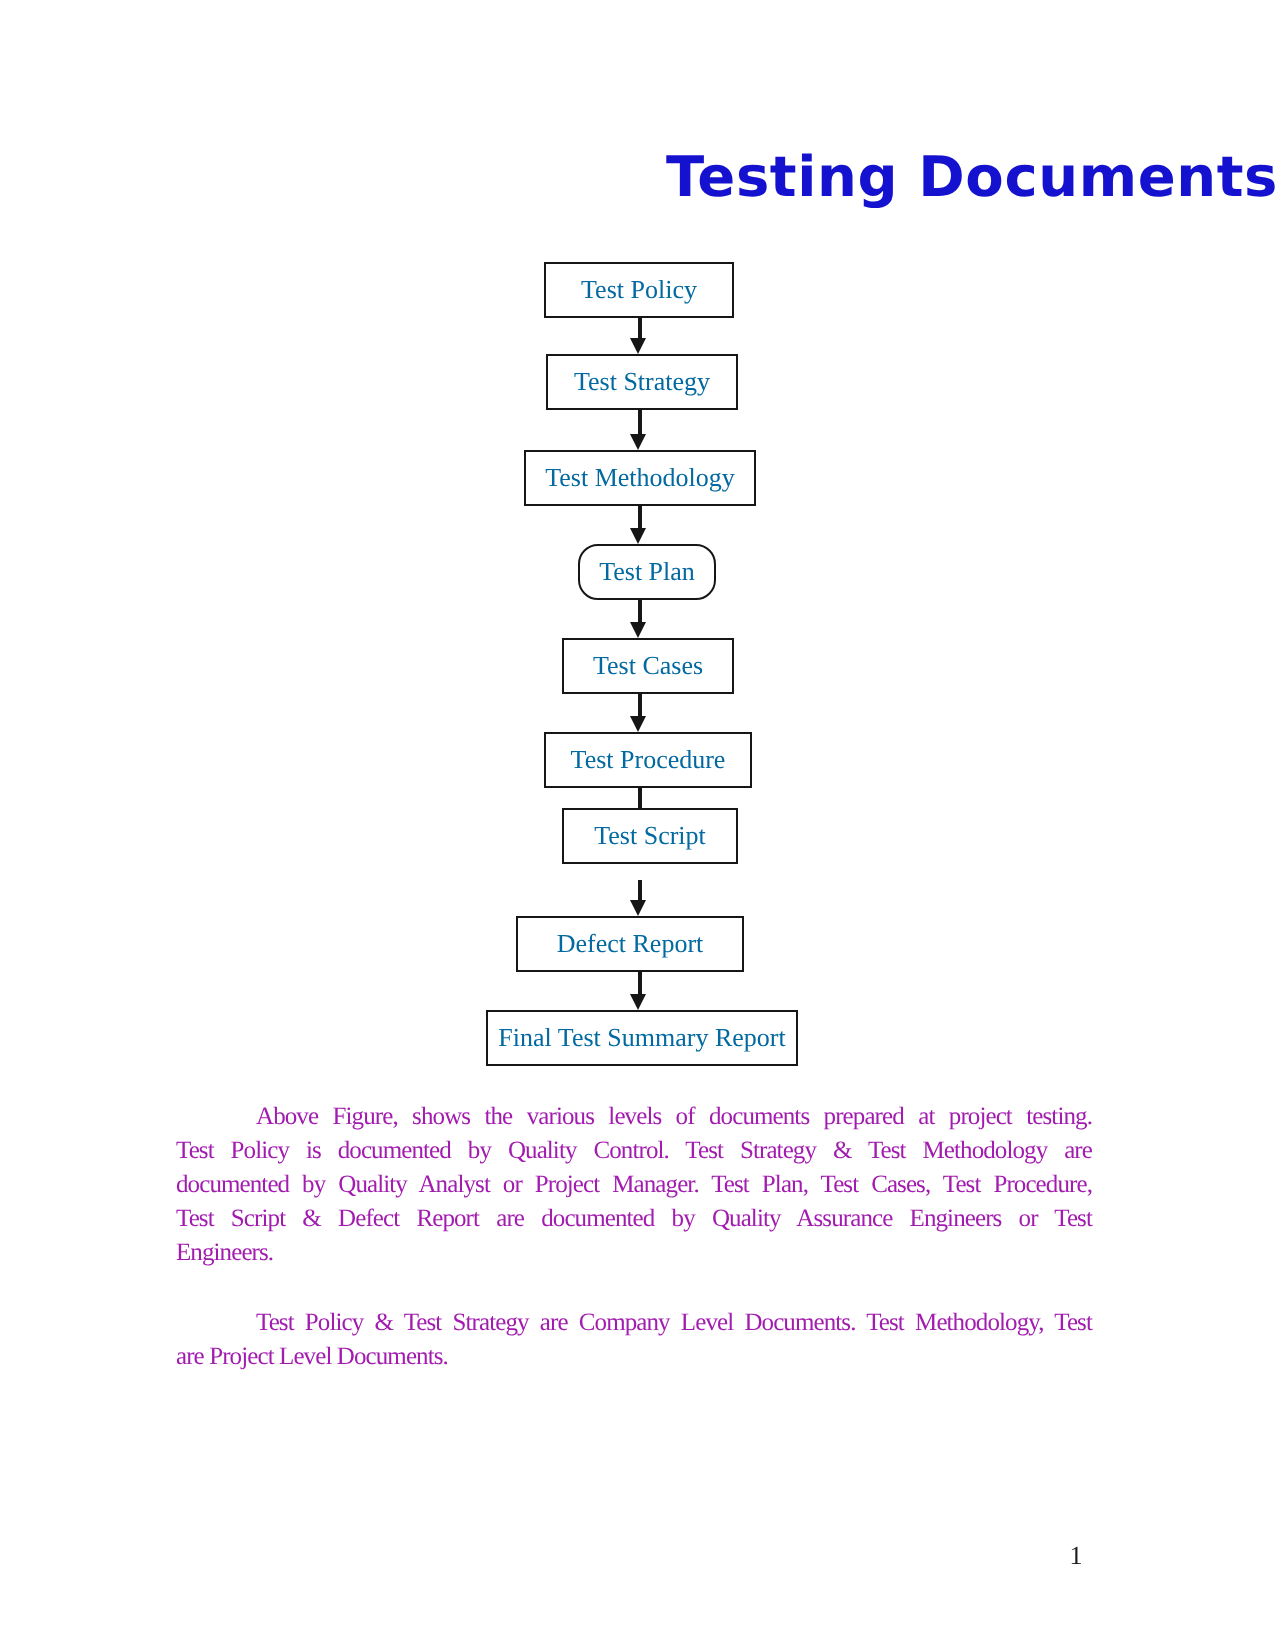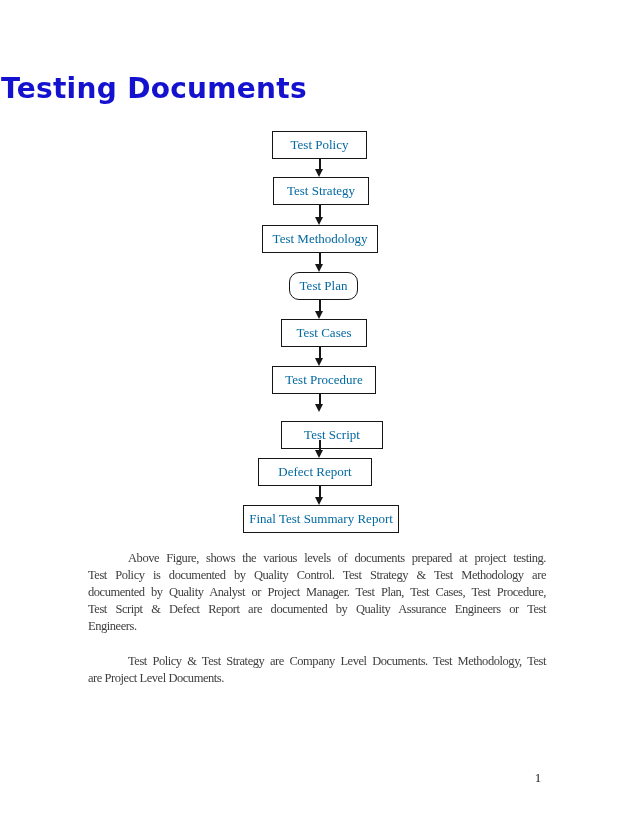--- a/index.html
+++ b/index.html
@@ -10,21 +10,21 @@
     background: #ffffff;
     overflow: hidden;
     font-family: "Liberation Serif", "DejaVu Serif", serif;
   }
   .doc-title {
     position: absolute;
     top: 72px;
     left: 0;
     width: 638px;
     margin: 1px;
-    text-align: left;
+    text-align: right;
     font-family: "DejaVu Sans", "Liberation Sans", sans-serif;
     font-weight: bold;
     font-size: 28px;
     line-height: 32px;
     letter-spacing: 0.3px;
     color: #1512cf;
   }
   .node {
     position: absolute;
     box-sizing: border-box;
@@ -62,21 +62,21 @@
     border-top: 8px solid #161616;
   }
   .body-text {
     position: absolute;
     left: 88px;
     top: 550px;
     width: 458px;
     font-size: 12.5px;
     line-height: 17px;
     letter-spacing: -0.45px;
-    color: #404040;
+    color: #a21caf;
   }
   .jline  { text-align: justify; text-align-last: justify; }
   .lastline { text-align: left; text-align-last: left; }
   .indent { padding-left: 40px; }
   .para + .para { margin-top: 18px; }
   .page-number {
     position: absolute;
     left: 528px;
     top: 770px;
     width: 20px;
@@ -122,21 +122,21 @@
         <span class="stem"></span>
         <span class="head"></span>
       </div>
 
     <div class="node" style="top:366px; left:272px; width:104px;">Test Procedure</div>
     <div class="arrow" style="top:394px; height:18px;">
         <span class="stem"></span>
         <span class="head"></span>
       </div>
 
-    <div class="node" style="top:421px; left:281px; width:102px;">Test Script</div>
+    <div class="node" style="top:404px; left:281px; width:88px;">Test Script</div>
     <div class="arrow" style="top:440px; height:18px;">
         <span class="stem"></span>
         <span class="head"></span>
       </div>
 
     <div class="node" style="top:458px; left:258px; width:114px;">Defect Report</div>
     <div class="arrow" style="top:486px; height:19px;">
         <span class="stem"></span>
         <span class="head"></span>
       </div>

